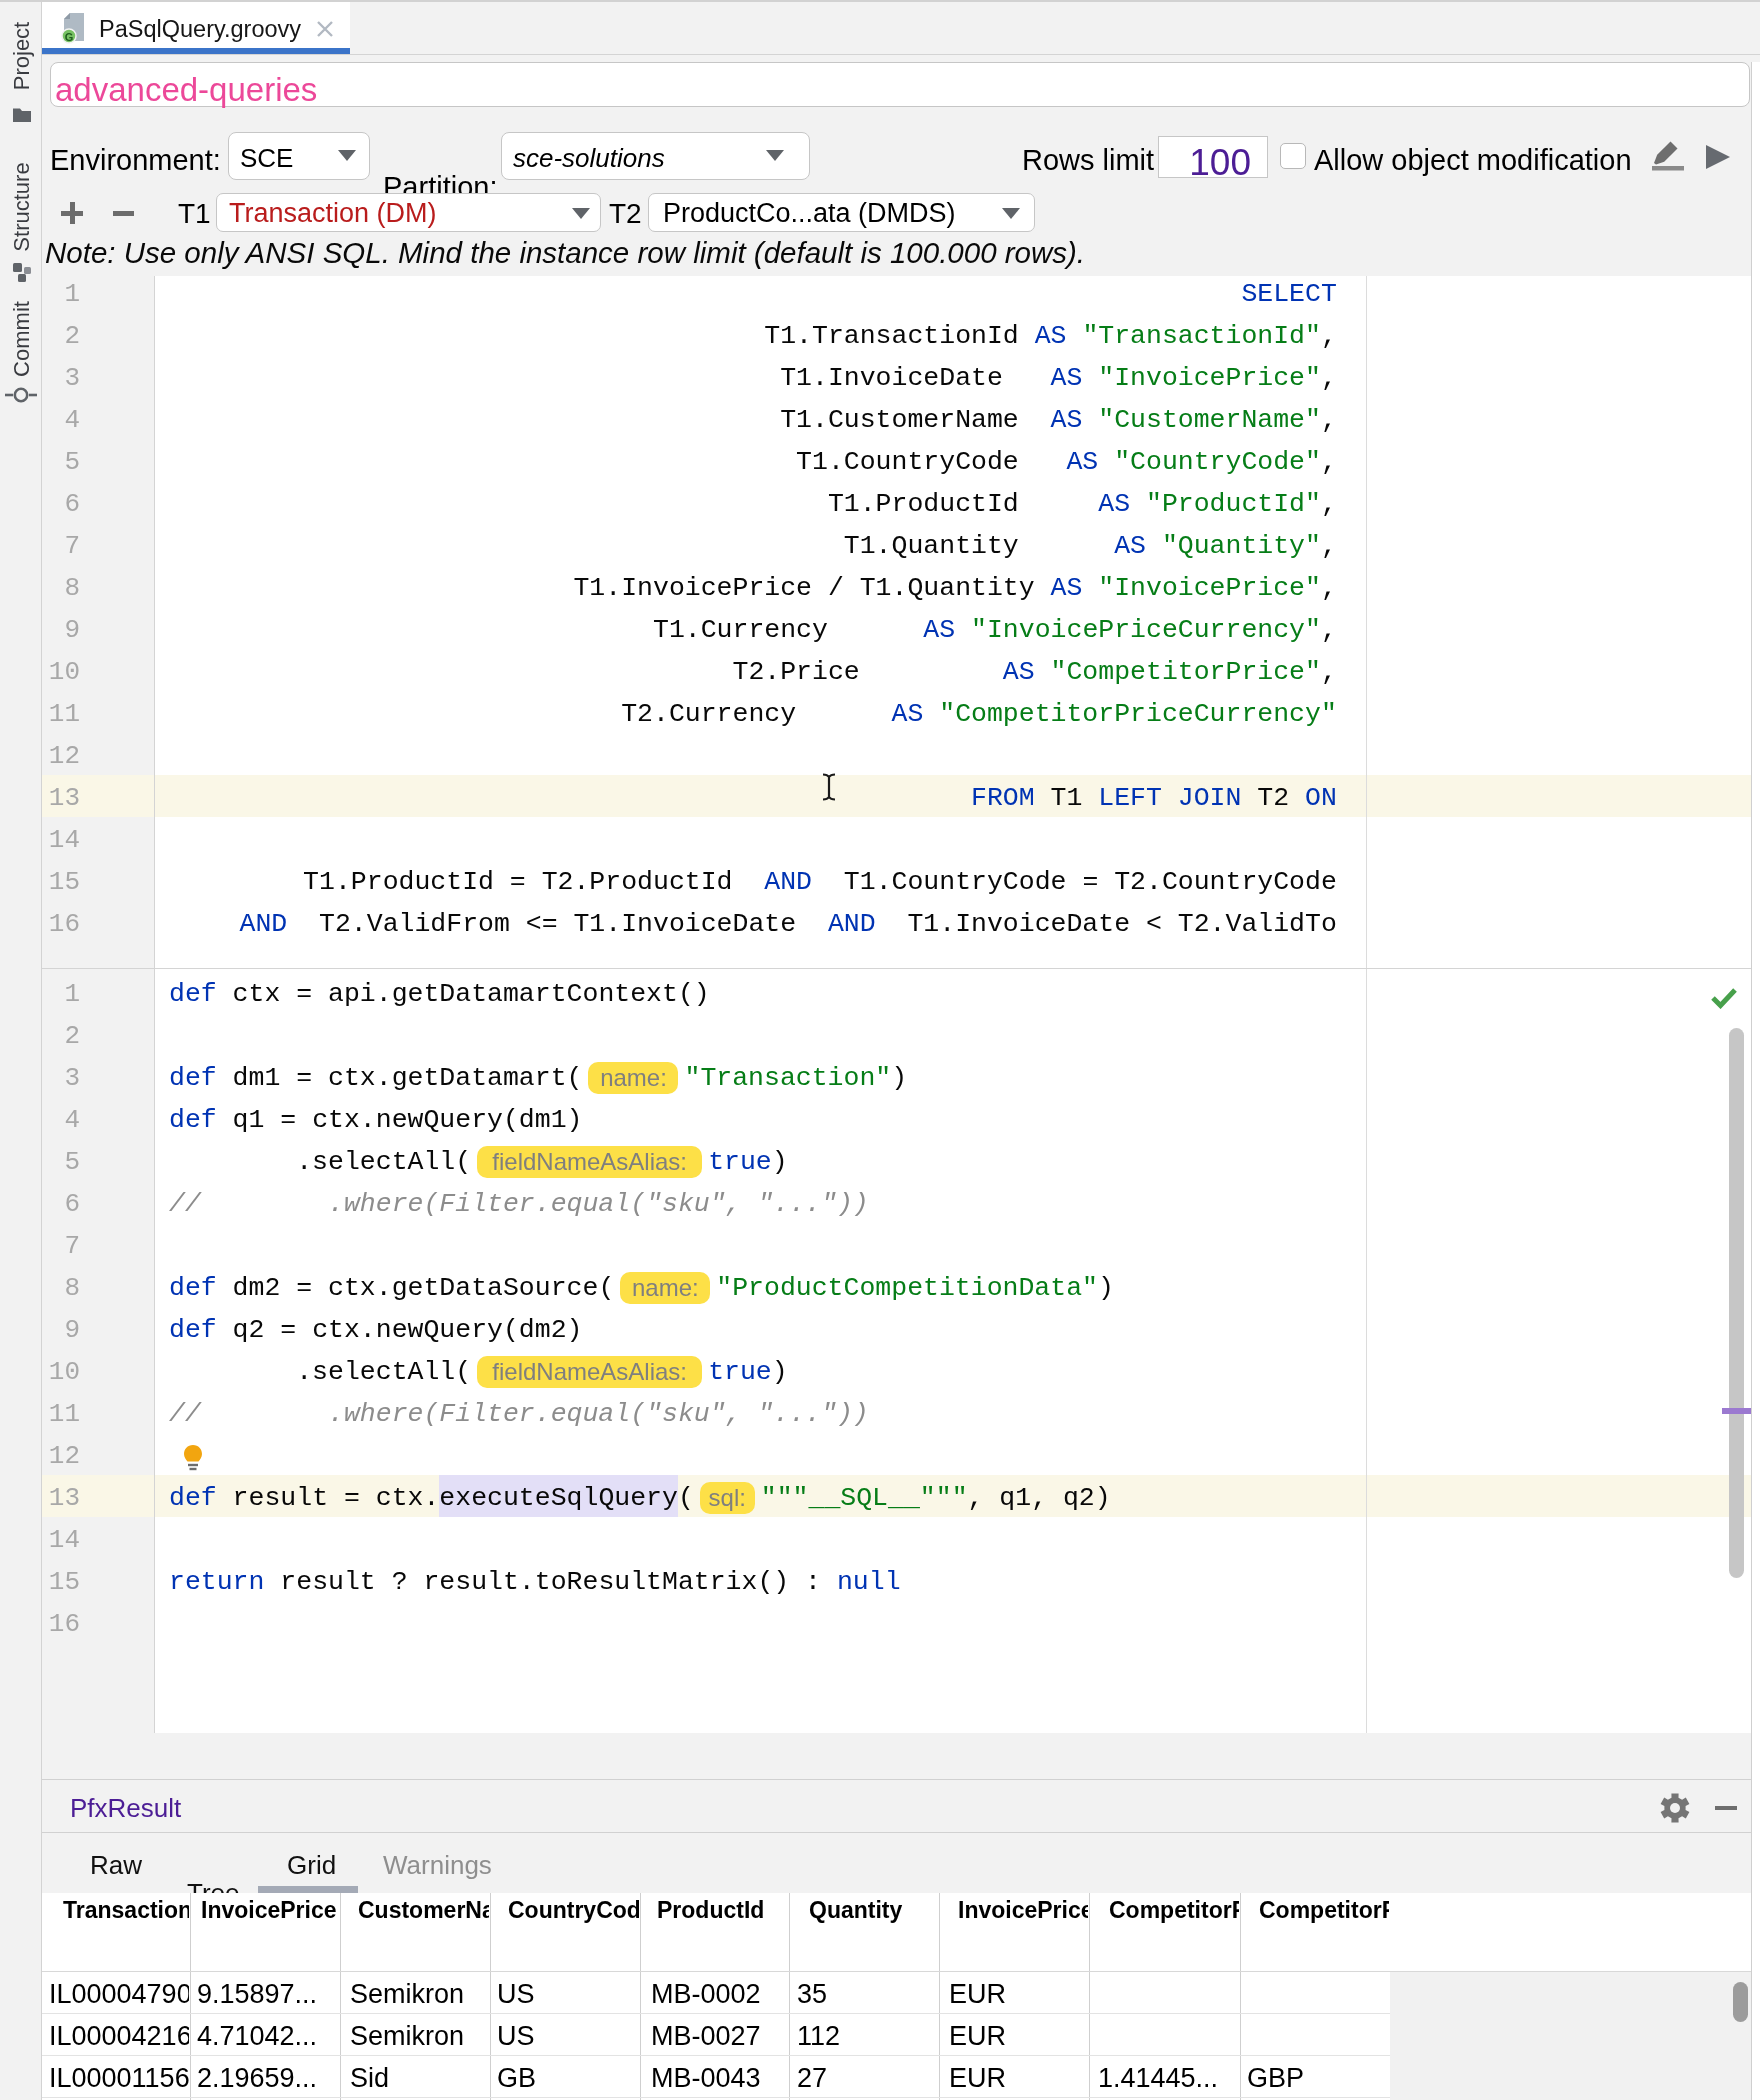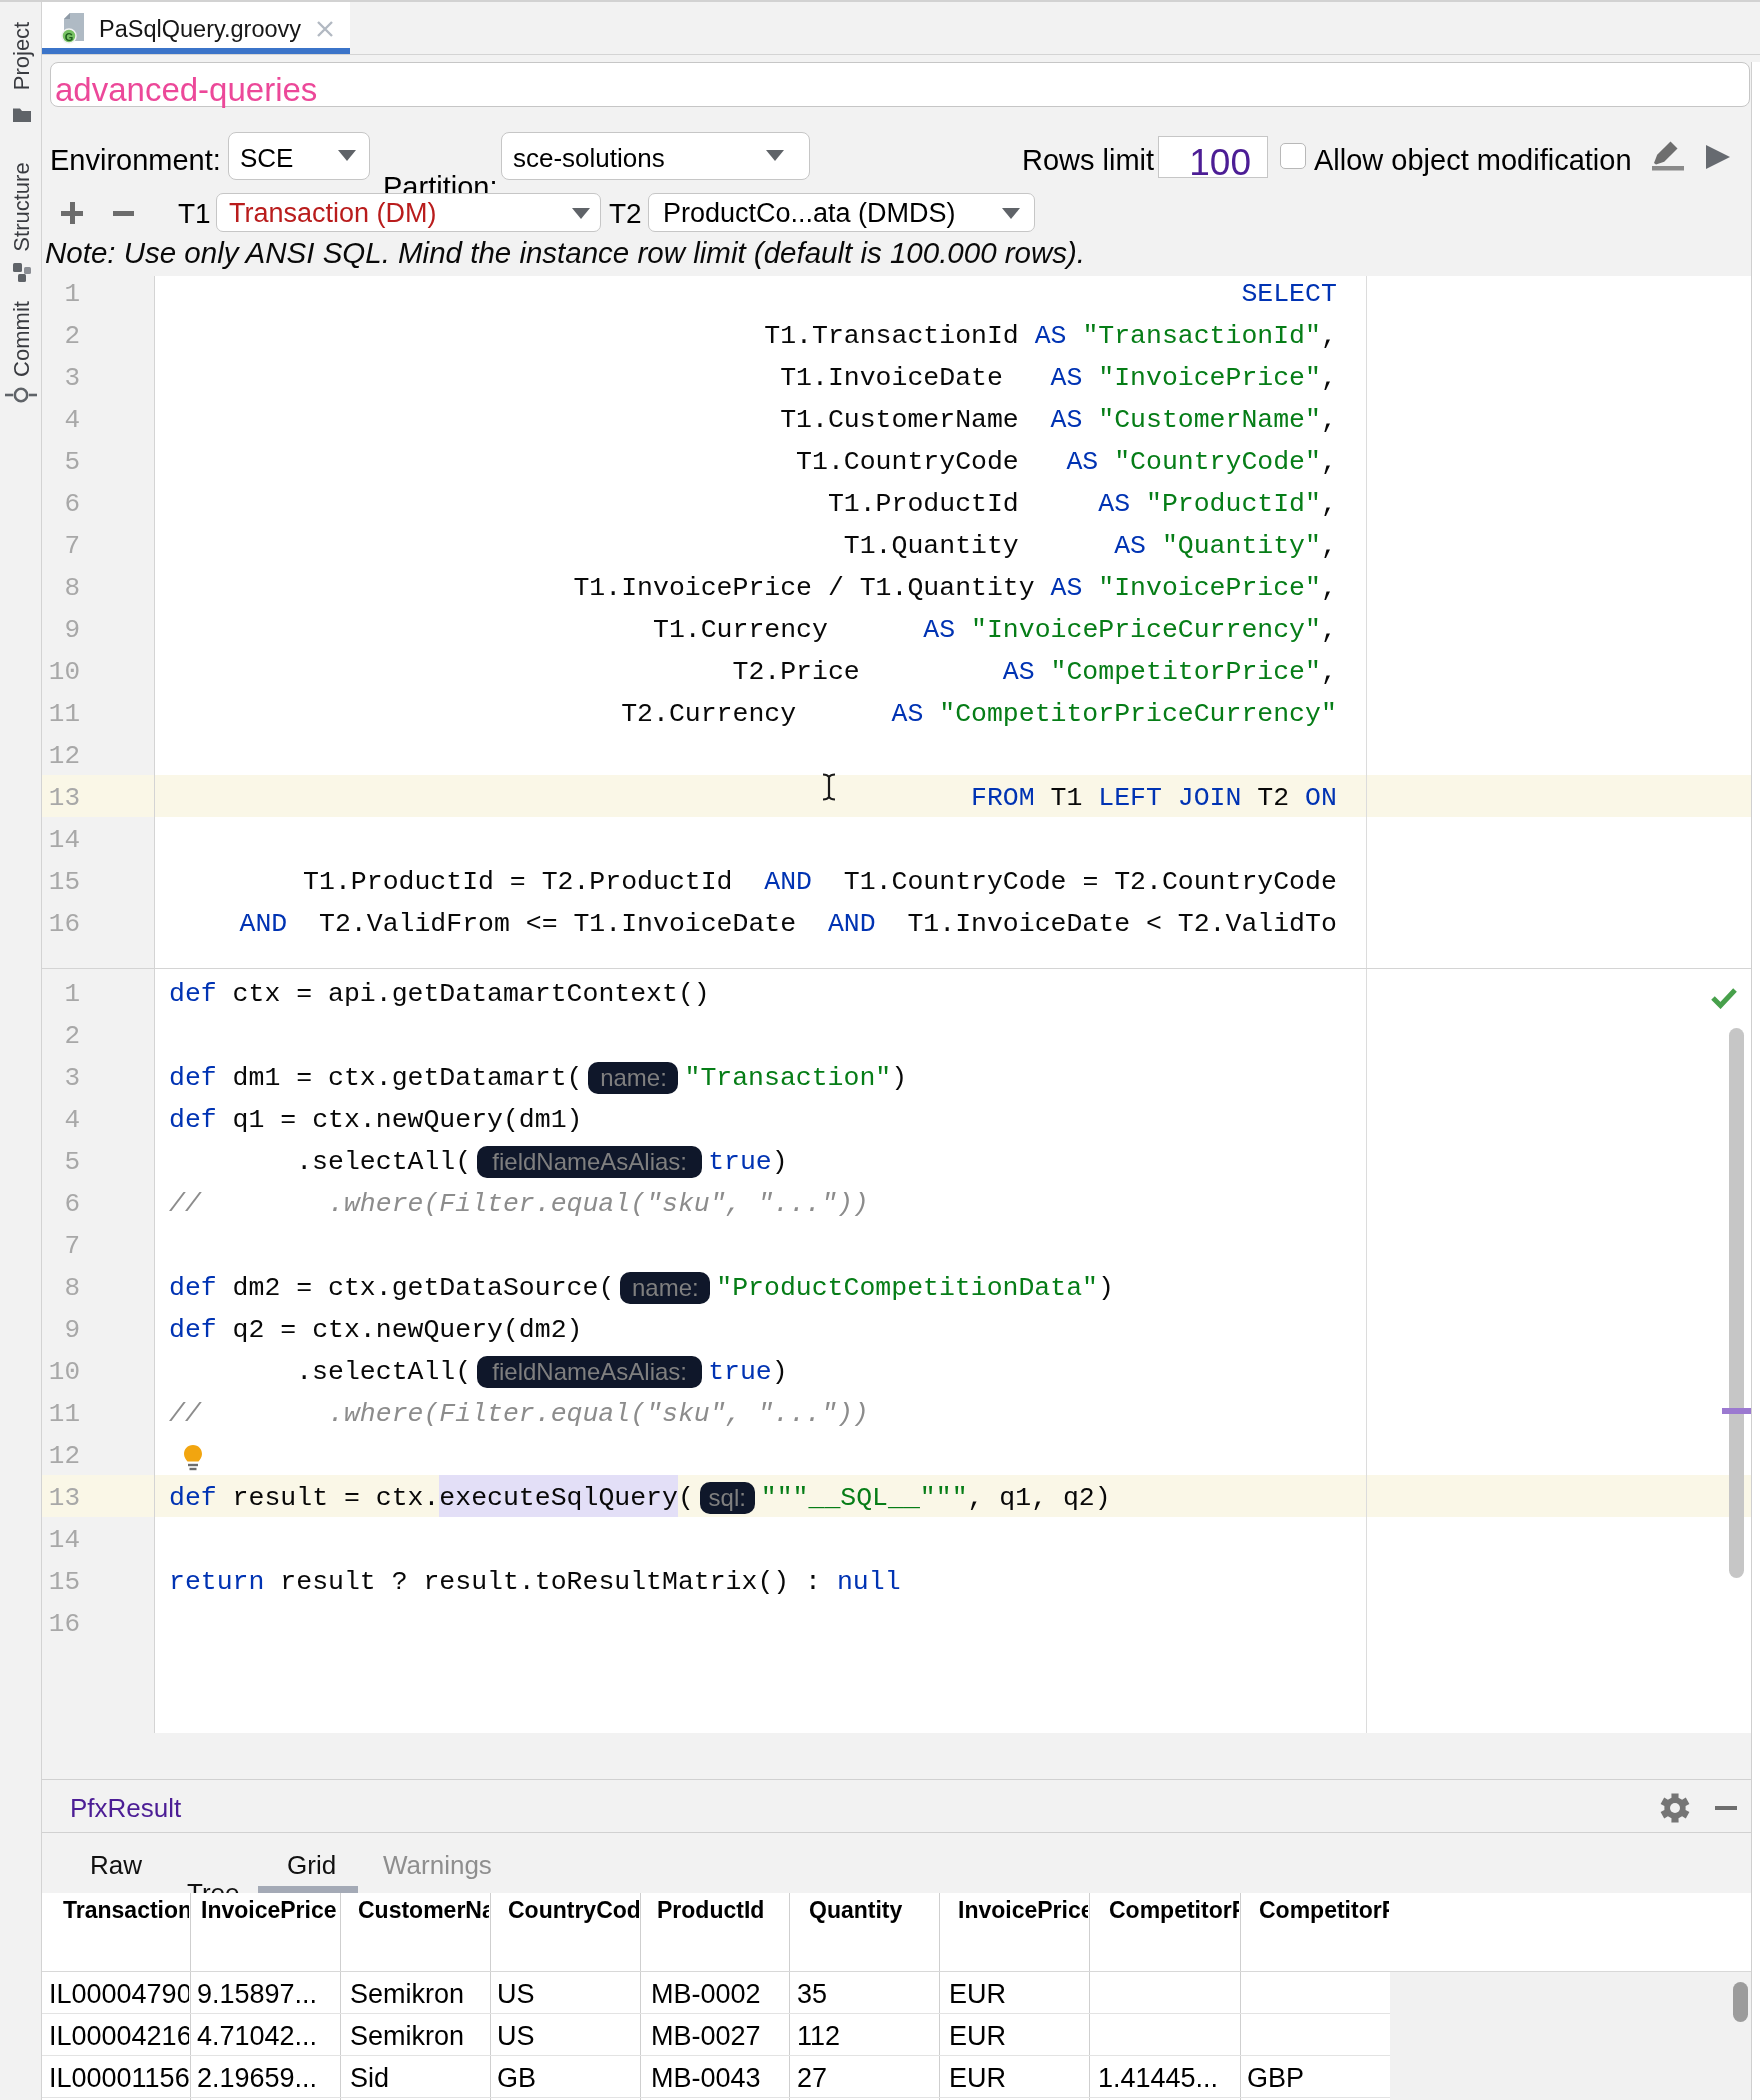--- a/index.html
+++ b/index.html
@@ -3,21 +3,21 @@
 <meta charset="utf-8">
 <style>
   * { margin:0; padding:0; box-sizing:border-box; }
   html,body { width:1760px; height:2100px; }
   body { font-family:"Liberation Sans", sans-serif; background:#fff; position:relative; overflow:hidden; }
   .abs { position:absolute; }
   .kw { color:#0033b3; }
   .str { color:#067d17; }
   .cmt { color:#8c8c8c; font-style:italic; }
   .pill { display:inline-block; font-family:"Liberation Sans",sans-serif; font-size:24px; color:#7f7f7f;
-          background:#0f172a; border-radius:10px; height:32px; line-height:32px; text-align:center;
+          background:#fde047; border-radius:10px; height:32px; line-height:32px; text-align:center;
           margin:0 6px; vertical-align:middle; }
   pre.code { font-family:"Liberation Mono", monospace; font-size:26.5px; line-height:42px; color:#080808; }
   .gutnum { font-family:"Liberation Mono", monospace; font-size:26px; line-height:42px; color:#a8a8a8; text-align:right; }
   .tri-down { width:0; height:0; border-left:9px solid transparent; border-right:9px solid transparent; border-top:11px solid #5f6368; }
   .combo { position:absolute; background:#fff; border:1.5px solid #c6c6c6; border-radius:8px; }
   .vline { position:absolute; width:1px; background:#d4d4d4; }
   .hline { position:absolute; height:1px; background:#d4d4d4; }
 </style>
 </head>
 <body>
@@ -65,21 +65,21 @@
 
 <div class="abs" style="left:50px;top:62px;width:1700px;height:45px;background:#fff;border:1.5px solid #c6c6c6;border-radius:8px;"></div>
 <div class="abs" style="left:55px;top:71px;font-size:33px;color:#ec4899;">advanced-queries</div>
 
 <div class="abs" style="left:50px;top:144px;font-size:29px;color:#000;">Environment:</div>
 <div class="combo" style="left:228px;top:132px;width:142px;height:48px;"></div>
 <div class="abs" style="left:240px;top:143px;font-size:26px;color:#000;">SCE</div>
 <div class="tri-down abs" style="left:338px;top:150px;"></div>
 <div class="abs" style="left:383px;top:144px;font-size:29px;color:#000;margin-top:27px;">Partition:</div>
 <div class="combo" style="left:501px;top:132px;width:309px;height:48px;"></div>
-<div class="abs" style="left:513px;top:143px;font-size:26px;color:#000;">sce-solutions</div>
+<div class="abs" style="left:513px;top:143px;font-size:26px;color:#000;font-style:italic;">sce-solutions</div>
 <div class="tri-down abs" style="left:766px;top:150px;"></div>
 <div class="abs" style="left:1022px;top:144px;font-size:29px;color:#000;">Rows limit</div>
 <div class="abs" style="left:1158px;top:136px;width:110px;height:42px;background:#fff;border:1.5px solid #c6c6c6;"></div>
 <div class="abs" style="left:1158px;top:142px;width:93px;text-align:right;font-size:37px;color:#4c1d95;">100</div>
 <div class="abs" style="left:1280px;top:143px;width:26px;height:26px;background:#fff;border:1.5px solid #b8b8b8;border-radius:5px;"></div>
 <div class="abs" style="left:1314px;top:144px;font-size:29px;color:#000;">Allow object modification</div>
 
 <svg class="abs" style="left:1650px;top:140px;" width="38" height="32" viewBox="0 0 38 32">
   <path d="M4 23 L7.2 14.8 L20.5 1.5 L27.5 8.5 L14.2 21.8 L6 24.5 Z" fill="#6e6e6e"></path>
   <rect x="2" y="26" width="32" height="4.5" fill="#8a8a8a"></rect>

